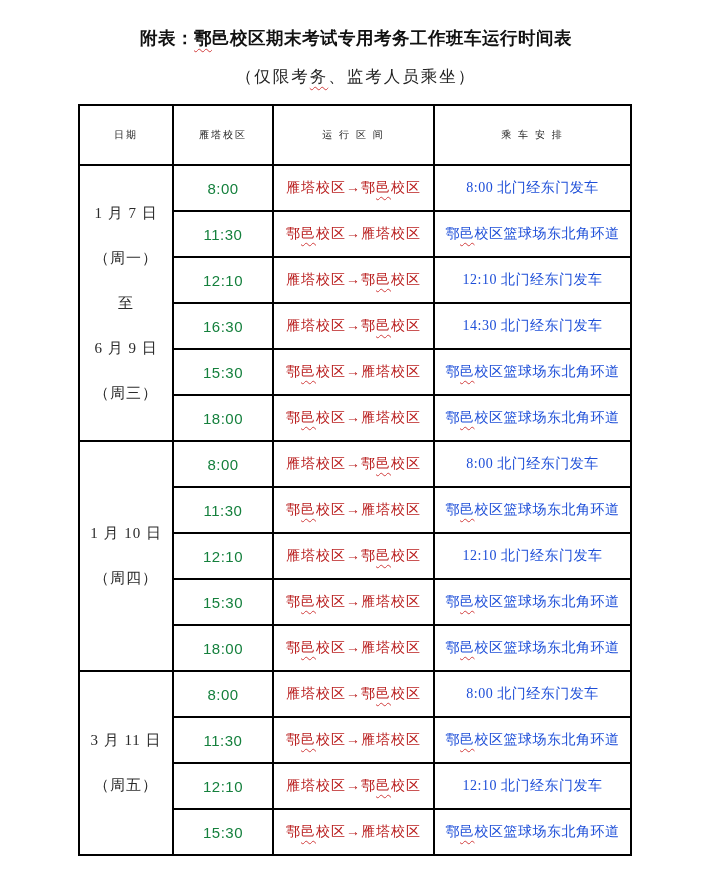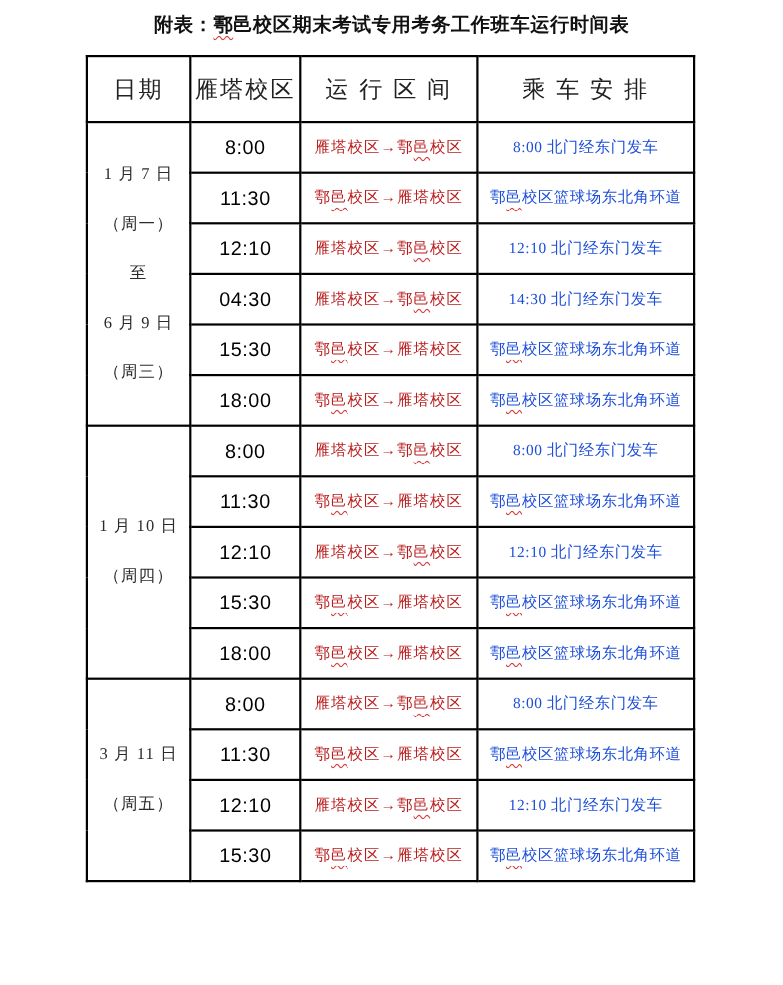--- a/index.html
+++ b/index.html
@@ -4,21 +4,21 @@
 <style>
   html, body { margin: 0; padding: 0; }
   body {
     width: 712px;
     height: 895px;
     background: #ffffff;
     font-family: "Liberation Sans", sans-serif;
     color: #1f1f1f;
     overflow: hidden;
   }
-  .doc { padding-top: 10px; }
+  .doc { padding-top: 26px; }
 
   .title {
     text-align: center;
     font-size: 17.5px;
     font-weight: bold;
     letter-spacing: 0.5px;
     color: #111;
     line-height: 24px;
   }
   .subtitle {
@@ -39,38 +39,38 @@
   .schedule th, .schedule td {
     border: 2px solid #000;
     text-align: center;
     vertical-align: middle;
     padding: 0;
     overflow: hidden;
     white-space: nowrap;
   }
   .schedule th {
     height: 58px;
-    font-size: 21px;
+    font-size: 10px;
     font-weight: normal;
     letter-spacing: 2px;
     color: #222;
   }
   .schedule td { height: 44px; }
 
   .date-cell {
     font-family: "Liberation Serif", serif;
     font-size: 15px;
     letter-spacing: 1px;
     color: #2a2a2a;
   }
   .date-line { line-height: 45px; }
 
   .time-cell {
-    font-size: 18px;
-    color: #000000;
+    font-size: 15px;
+    color: #15803d;
     letter-spacing: 0.5px;
     margin-left: 28px;
   }
   .route-cell {
     font-family: "Liberation Serif", serif;
     font-size: 14px;
     letter-spacing: 1px;
     color: #b91c1c;
   }
   .arrangement-cell {
@@ -88,20 +88,21 @@
     text-underline-offset: 4px;
   }
 </style>
 </head>
 <body>
 
 <div class="doc">
 
   <div class="title">附表：<span class="wavy" style="text-decoration-color:#d23f3f">鄠</span>邑校区期末考试专用考务工作班车运行时间表</div>
 
+  <div class="subtitle">（仅限考<span class="wavy" style="text-decoration-color:#d23f3f">务</span>、监考人员乘坐）</div>
 
   <table class="schedule">
     <colgroup>
       <col style="width:94px">
       <col style="width:100px">
       <col style="width:161px">
       <col style="width:197px">
     </colgroup>
     <thead>
       <tr>
@@ -128,21 +129,21 @@
           <td class="time-cell">11:30</td>
           <td class="route-cell">鄠<span class="wavy" style="text-decoration-color:#d23f3f">邑</span>校区→雁塔校区</td>
           <td class="arrangement-cell">鄠<span class="wavy" style="text-decoration-color:#d23f3f">邑</span>校区篮球场东北角环道</td>
         </tr>
         <tr>
           <td class="time-cell">12:10</td>
           <td class="route-cell">雁塔校区→鄠<span class="wavy" style="text-decoration-color:#d23f3f">邑</span>校区</td>
           <td class="arrangement-cell">12:10 北门经东门发车</td>
         </tr>
         <tr>
-          <td class="time-cell">04:30</td>
+          <td class="time-cell">16:30</td>
           <td class="route-cell">雁塔校区→鄠<span class="wavy" style="text-decoration-color:#d23f3f">邑</span>校区</td>
           <td class="arrangement-cell">14:30 北门经东门发车</td>
         </tr>
         <tr>
           <td class="time-cell">15:30</td>
           <td class="route-cell">鄠<span class="wavy" style="text-decoration-color:#d23f3f">邑</span>校区→雁塔校区</td>
           <td class="arrangement-cell">鄠<span class="wavy" style="text-decoration-color:#d23f3f">邑</span>校区篮球场东北角环道</td>
         </tr>
         <tr>
           <td class="time-cell">18:00</td>

